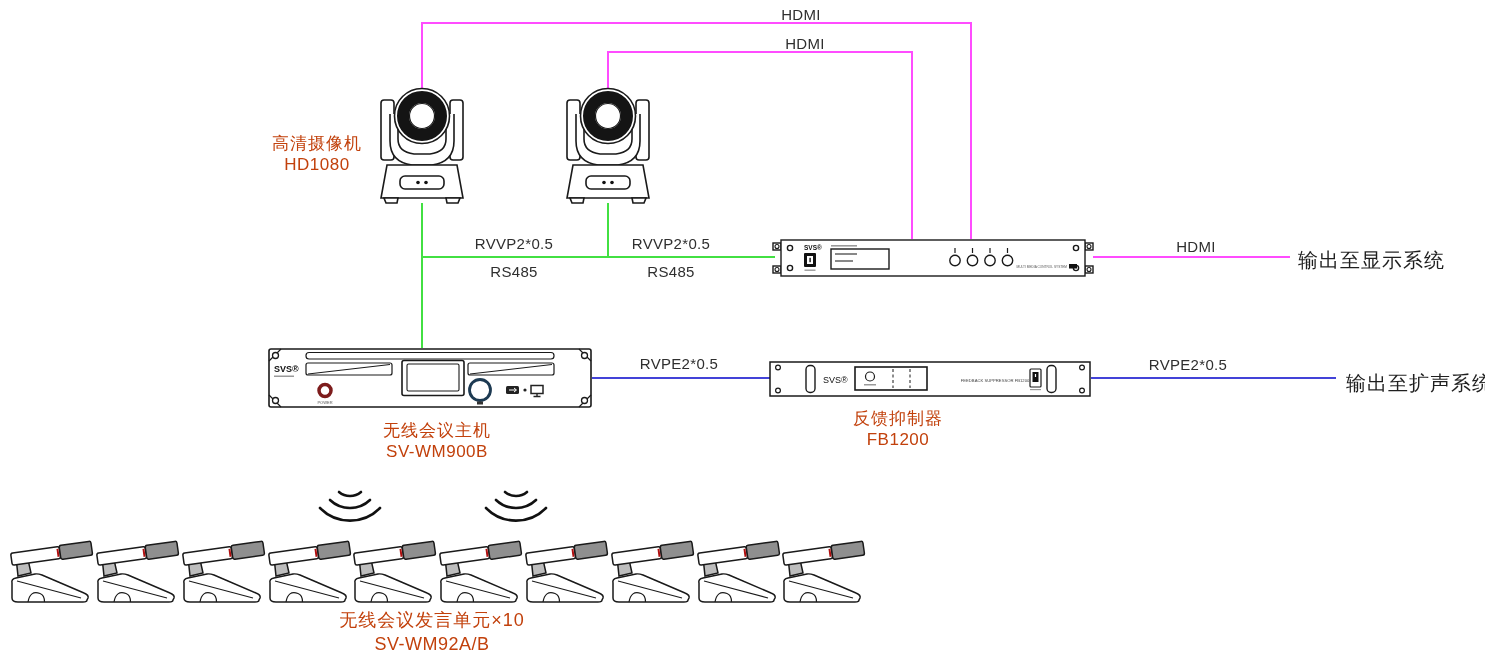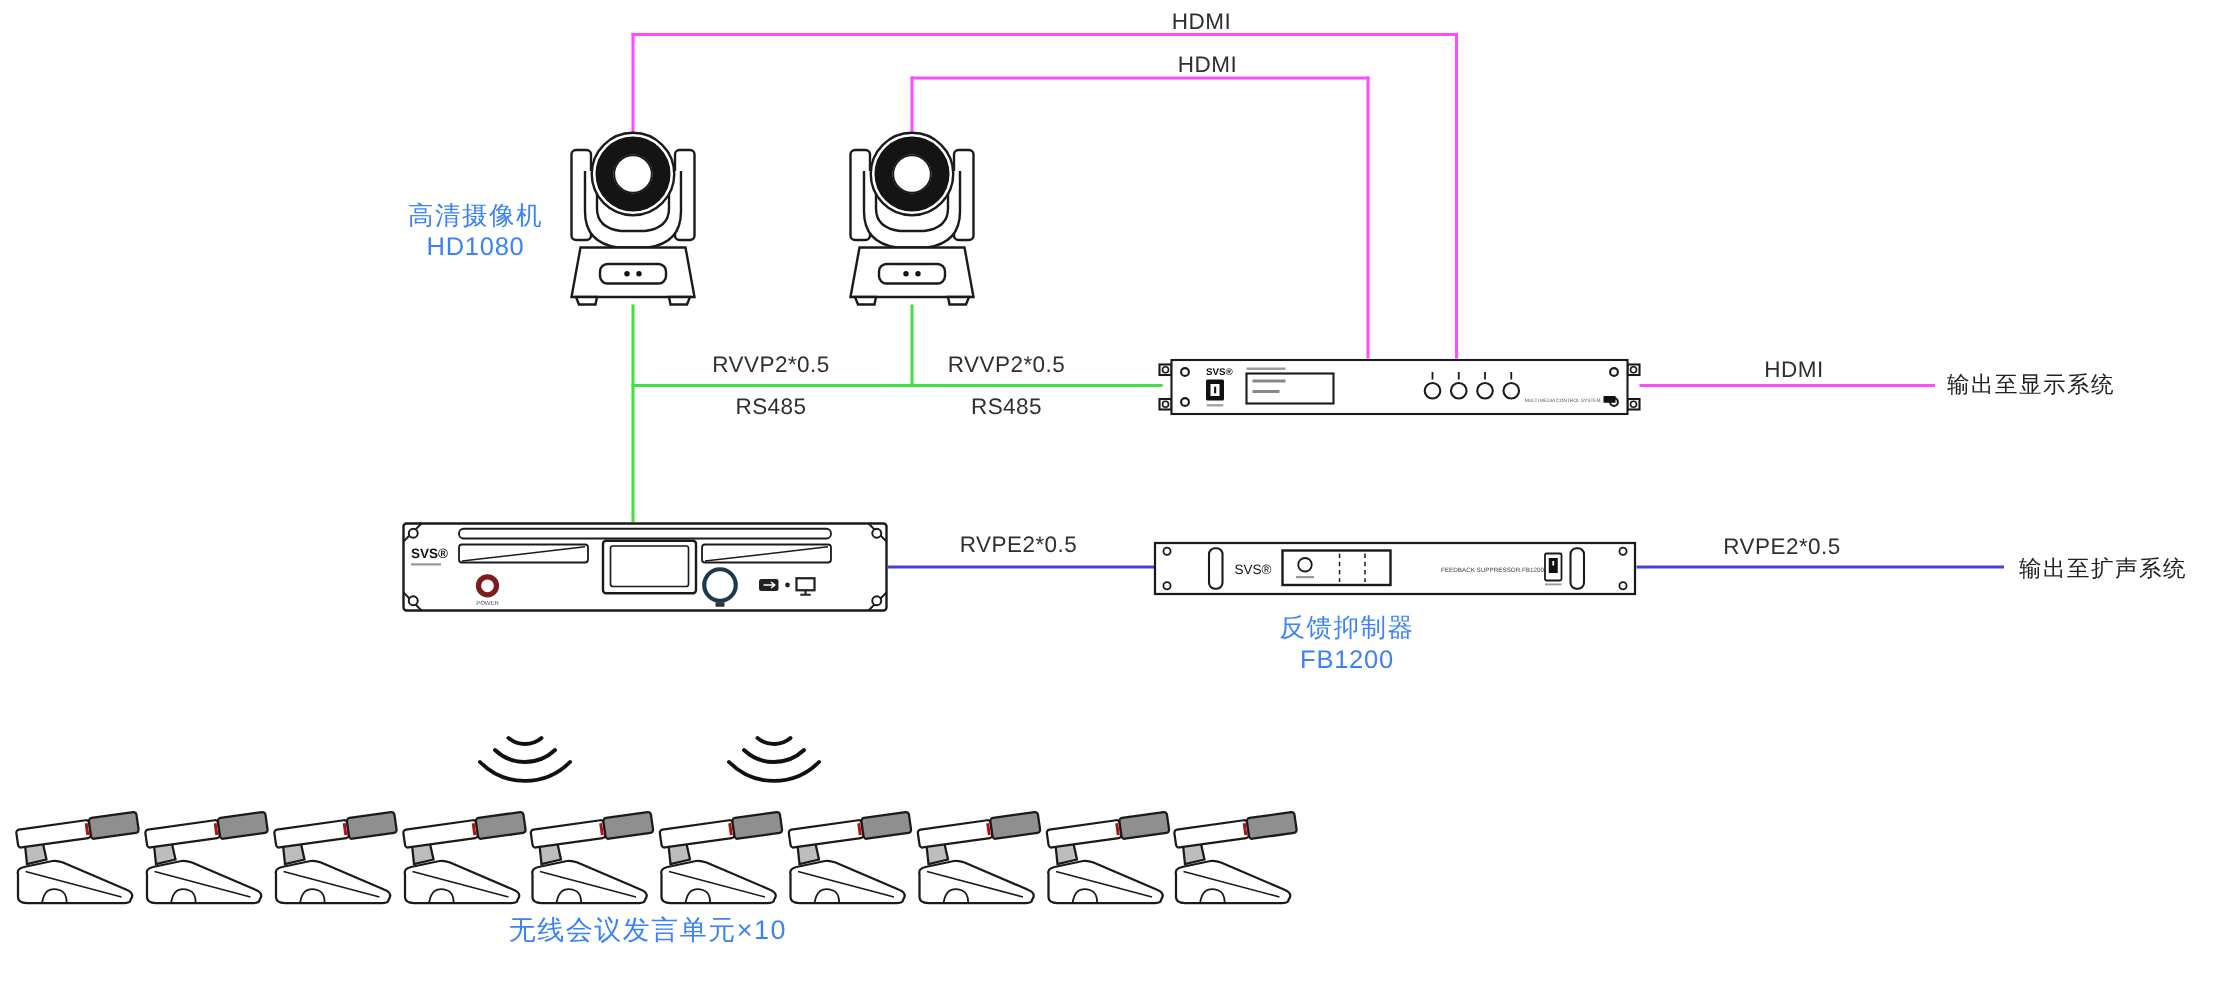--- a/index.html
+++ b/index.html
@@ -9,25 +9,25 @@
   }
   .line{position:absolute;}
   .m{background:#ff4cff;}
   .g{background:#42e042;}
   .b{background:#4343d8;}
   .cable-lbl{
     position:absolute;transform:translateX(-50%);font-size:15px;color:#2f2f2f;
     white-space:nowrap;letter-spacing:0.3px;
   }
   .out-lbl{
-    position:absolute;font-size:15px;color:#1f1f1f;white-space:nowrap;letter-spacing:1px;text-align:center;
+    position:absolute;font-size:20px;color:#1f1f1f;white-space:nowrap;letter-spacing:1px;text-align:center;
   }
   .dev-lbl{
     position:absolute;text-align:center;transform:translateX(-50%);
-    font-size:17px;line-height:21px;color:#3b82f6;white-space:nowrap;letter-spacing:1px;
+    font-size:17px;line-height:21px;color:#c2410c;white-space:nowrap;letter-spacing:1px;
   }
   .dev-lbl .model{letter-spacing:0.5px;}
   .mic-lbl{font-size:18px;line-height:24px;}
   svg{position:absolute;overflow:visible;}
   svg text{font-family:"Liberation Sans","DejaVu Sans",sans-serif;}
 </style>
 </head>
 <body>
 
 <div id="stage">
@@ -175,20 +175,24 @@
     <circle cx="212" cy="42" r="10.5" fill="#fff" stroke="#1d3a52" stroke-width="2.8"></circle>
     <rect x="209" y="53.5" width="6" height="3" fill="#333"></rect>
     <g>
       <rect x="238" y="38" width="13" height="8" rx="1.5" fill="#222"></rect>
       <path d="M 241 42 h 7 M 246 40 l 2.5 2 l -2.5 2" stroke="#fff" stroke-width="1" fill="none"></path>
       <circle cx="257" cy="42" r="1.6" fill="#222"></circle>
       <rect x="263" y="37.5" width="12" height="8" fill="#fff" stroke="#222" stroke-width="1.5"></rect>
       <path d="M 269 45.5 v 2.5 M 265.5 48.5 h 7" stroke="#222" stroke-width="1.4" fill="none"></path>
     </g>
   </svg>
+  <div class="dev-lbl" style="left:437px;top:420px">
+    <div>无线会议主机</div>
+    <div class="model">SV-WM900B</div>
+  </div>
 
   <svg style="left:769px;top:361px" width="322" height="36" viewBox="0 0 322 36">
     <g stroke="#1a1a1a" fill="#fff">
       <rect x="1" y="1" width="320" height="34" stroke-width="1.5"></rect>
       <circle cx="9" cy="6.5" r="2.4" stroke-width="1.2"></circle>
         <circle cx="9" cy="29.5" r="2.4" stroke-width="1.2"></circle>
       <circle cx="313" cy="6.5" r="2.4" stroke-width="1.2"></circle>
         <circle cx="313" cy="29.5" r="2.4" stroke-width="1.2"></circle>
       <rect x="37" y="4.5" width="9" height="27" rx="4" stroke-width="1.4"></rect>
       <rect x="278" y="4.5" width="9" height="27" rx="4" stroke-width="1.4"></rect>
@@ -246,15 +250,16 @@
     </svg>
   <svg style="left:695px;top:527px" width="88" height="76" viewBox="0 0 88 76">
       <use href="#sym-mic"></use>
     </svg>
   <svg style="left:780px;top:527px" width="88" height="76" viewBox="0 0 88 76">
       <use href="#sym-mic"></use>
     </svg>
 
   <div class="dev-lbl mic-lbl" style="left:432px;top:608px">
     <div>无线会议发言单元×10</div>
+    <div class="model">SV-WM92A/B</div>
   </div>
 
 </div>
 
 </body></html>

